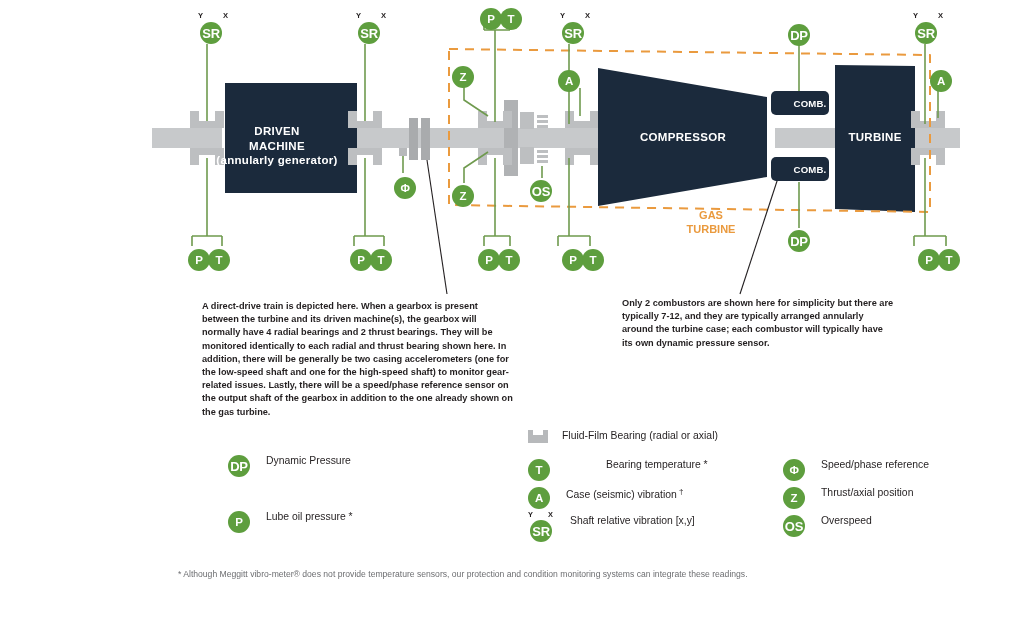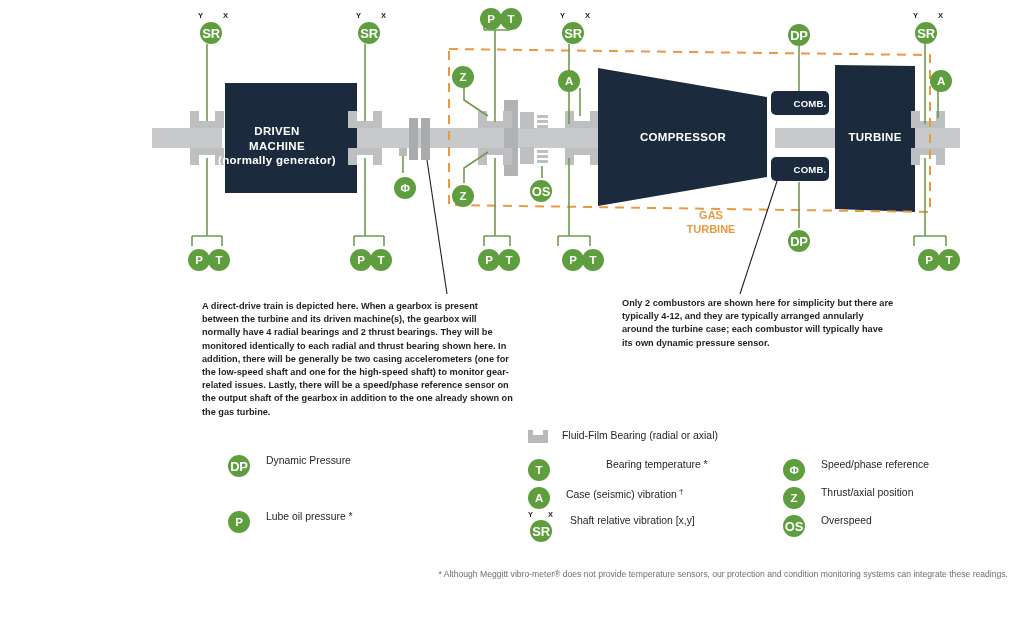--- a/index.html
+++ b/index.html
@@ -32,21 +32,21 @@
     clip-path:polygon(0 0,5px 0,5px 5px,15px 5px,15px 0,20px 0,20px 13px,0 13px);}
 
   .sr-wrap{position:relative;width:26px;height:26px;flex:0 0 auto;}
   .sr-wrap .badge{position:absolute;left:2px;top:5px;}
   .sr-yx{position:absolute;top:-5px;left:0;width:26px;font-size:7.4px;
          font-weight:700;color:#231f20;}
   .sr-yx .y{position:absolute;left:0;}
   .sr-yx .x{position:absolute;right:1px;}
 
   
-  .footnote{position:absolute;font-size:8.6px;color:#6d6e71;line-height:12px;text-align:right;}
+  .footnote{position:absolute;font-size:8.6px;color:#6d6e71;line-height:12px;}
   #fn1{left:178px;top:568px;width:830px;}
   #fn2{left:178px;top:595px;width:840px;}
 
   
   .dlabel{position:absolute;color:#ffffff;font-weight:700;text-align:center;
           pointer-events:none;}
   .machine-title{font-size:11.5px;line-height:14.5px;letter-spacing:0.3px;}
   .comb-title{font-size:9.6px;letter-spacing:0.2px;padding-left:20px;}
   .gt-label{position:absolute;color:#ea9a3e;font-weight:700;font-size:11px;
             line-height:13.5px;text-align:center;}
@@ -180,21 +180,21 @@
 
     <g stroke="#231f20" stroke-width="1.1" fill="none">
       <path d="M427,160 L447,294"></path>
       <path d="M779,175 L740,294"></path>
     </g>
   </svg>
 
   <div class="dlabel machine-title" style="left:211px;top:124px;width:132px;">
     <div>DRIVEN</div>
     <div>MACHINE</div>
-    <div>(normally generator)</div>
+    <div>(annularly generator)</div>
   </div>
 
   <div class="dlabel machine-title" style="left:600px;top:130px;width:166px;">COMPRESSOR</div>
 
   <div class="dlabel machine-title" style="left:836px;top:130px;width:78px;">TURBINE</div>
 
   <div style="position:absolute;left:771px;top:91px;width:58px;height:24px;
               background:#1b2a3c;border-radius:5px;display:flex;
               align-items:center;justify-content:center;">
     <span class="dlabel comb-title" style="position:static;">COMB.</span>
@@ -295,21 +295,21 @@
       </div>
       <div class="sensor" style="left: 788px; top: 24px;">
         <div class="badge b-2">DP</div>
       </div>
       <div class="sensor" style="left: 788px; top: 230px;">
         <div class="badge b-2">DP</div>
       </div>
     </div>
 
   <div class="note" id="note-gearbox">A direct-drive train is depicted here.  When a gearbox is present between the turbine and its driven machine(s), the gearbox will normally have 4 radial bearings and 2 thrust bearings.  They will be monitored identically to each radial and thrust bearing shown here.  In addition, there will be generally be two casing accelerometers (one for the low-speed shaft and one for the high-speed shaft) to monitor gear-related issues.  Lastly, there will be a speed/phase reference sensor on the output shaft of the gearbox in addition to the one already shown on the gas turbine.</div>
-  <div class="note" id="note-comb">Only 2 combustors are shown here for simplicity but there are typically 4-12, and they are typically arranged annularly around the turbine case; each combustor will typically have its own dynamic pressure sensor.</div>
+  <div class="note" id="note-comb">Only 2 combustors are shown here for simplicity but there are typically 7-12, and they are typically arranged annularly around the turbine case; each combustor will typically have its own dynamic pressure sensor.</div>
 
   <div class="legend">
     <div id="legend-col1">
         <div class="lg-item" style="left: 228px; top: 30px;">
           <div class="badge b-2">DP</div>
           <span class="lg-label" style="margin-left: 16px;">Dynamic Pressure</span>
         </div>
         <div class="lg-item" style="left: 228px; top: 86px;">
           <div class="badge b-1">P</div>
           <span class="lg-label" style="margin-left: 16px;">Lube oil pressure *</span>

